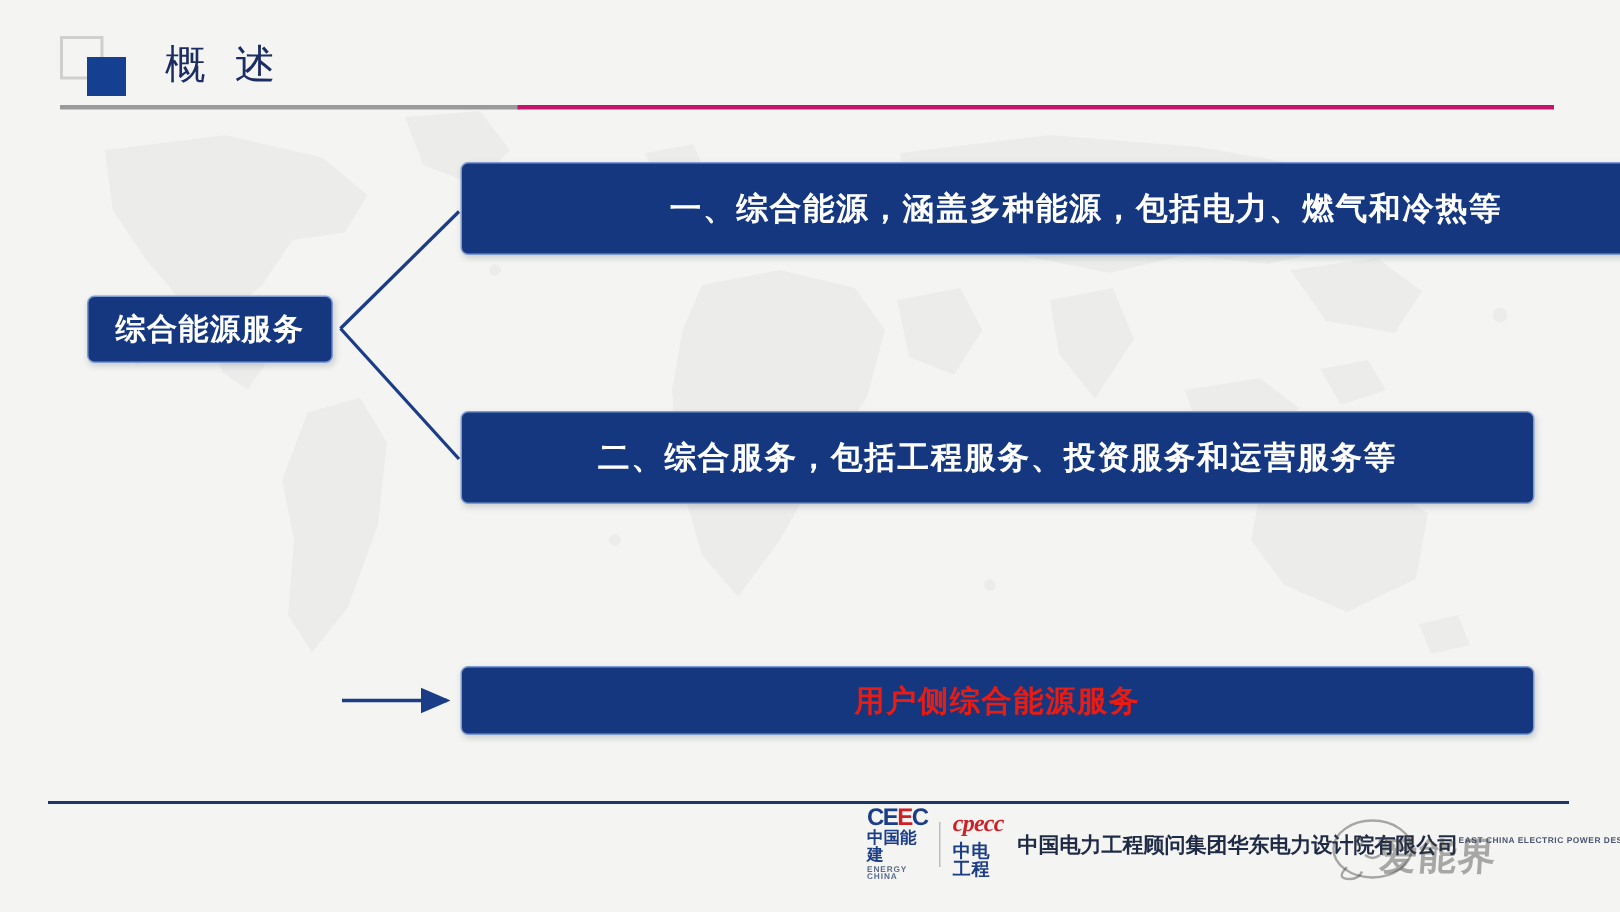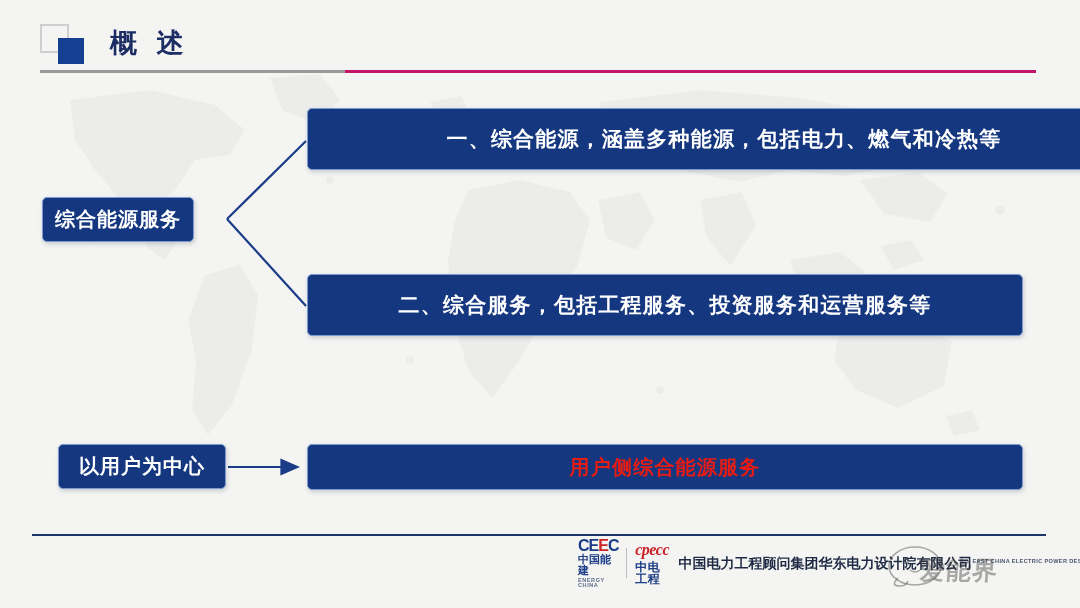--- a/index.html
+++ b/index.html
@@ -43,21 +43,21 @@
   .header-mark .sq-fill {
     position: absolute;
     left: 18px; top: 14px;
     width: 26px; height: 26px;
     background: #153f91;
   }
   .slide-title {
     position: absolute;
     left: 110px; top: 24px;
     font-size: 27px;
-    font-weight: bold;
+    font-weight: normal;
     color: #1b2d63;
     letter-spacing: 6px;
     line-height: 38px;
     white-space: nowrap;
   }
   .rule-gray {
     position: absolute;
     left: 40px; top: 70px;
     width: 306px; height: 3px;
     background: #9a9a9a;
@@ -88,21 +88,21 @@
     font-size: 20px;
     letter-spacing: 1px;
   }
   .nbox.wide {
     font-size: 21px;
     letter-spacing: 1.2px;
   }
 
   #box-branch-1 { left: 307px; top: 108px;  width: 834px; height: 62px; }
   #box-branch-2 { left: 307px; top: 274px;  width: 716px; height: 62px; }
-  #box-left-1   { left: 42px;  top: 197px;  width: 152px; height: 45px; }
+  #box-left-1   { left: 58px;  top: 197px;  width: 164px; height: 45px; }
   #box-left-2   { left: 58px;  top: 444px;  width: 168px; height: 45px; }
   #box-bottom   { left: 307px; top: 444px;  width: 716px; height: 46px; }
 
   #box-bottom .box-text-red {
     color: #e81c13;
     font-size: 20px;
     font-weight: bold;
     letter-spacing: 1.2px;
   }
 
@@ -296,23 +296,20 @@
   </div>
 
   <div class="nbox wide" id="box-branch-2">
     <span>二、综合服务，包括工程服务、投资服务和运营服务等</span>
   </div>
 
   <div class="nbox label" id="box-left-1">
     <span>综合能源服务</span>
   </div>
 
-  <div class="nbox label" id="box-left-2">
-    <span>以用户为中心</span>
-  </div>
 
   <div class="nbox" id="box-bottom">
     <span class="box-text-red">用户侧综合能源服务</span>
   </div>
 
   <div class="footer-rule"></div>
 
   <div class="footer-logos">
     <div class="ceec-block">
       <div class="ceec-word"><span>CE</span><span class="red-seg">E</span><span>C</span></div>

